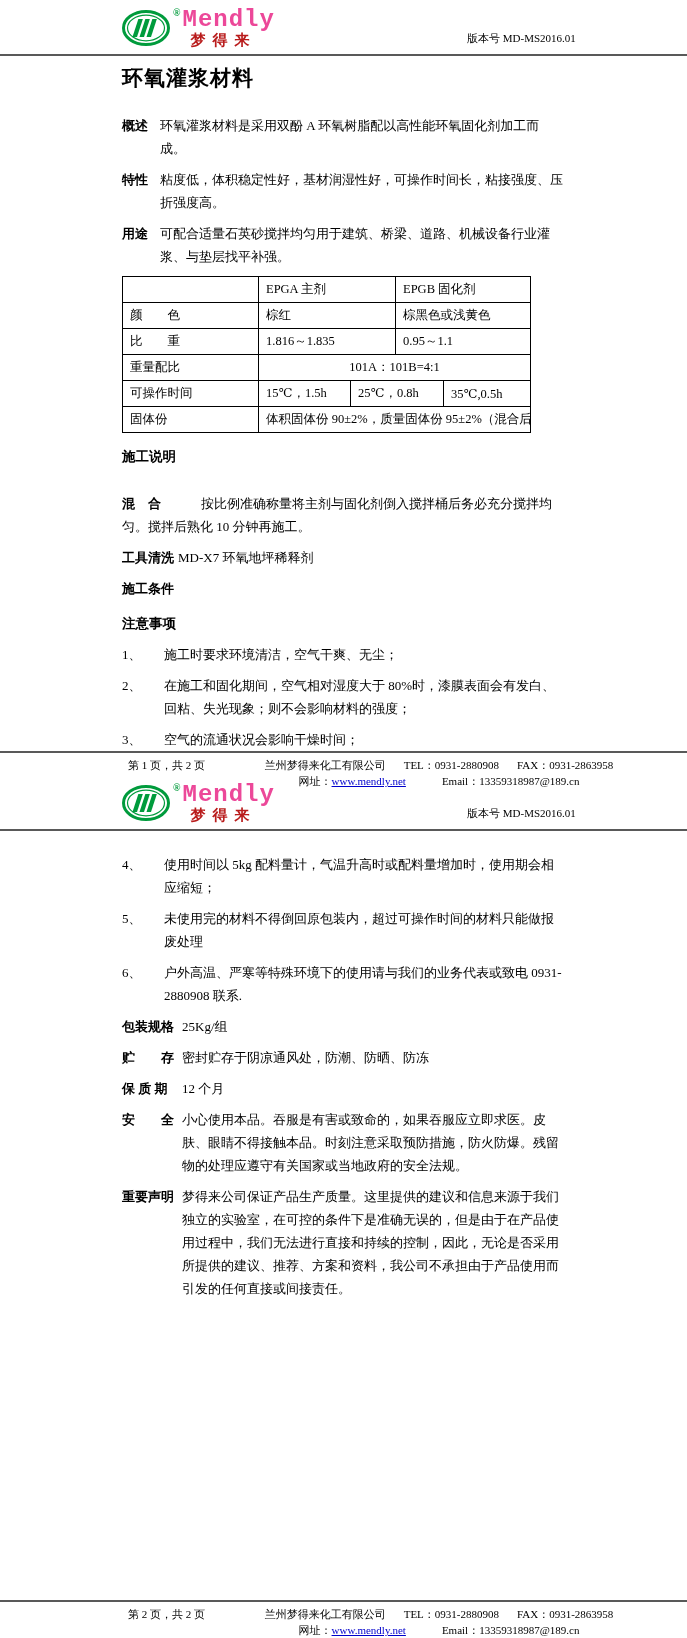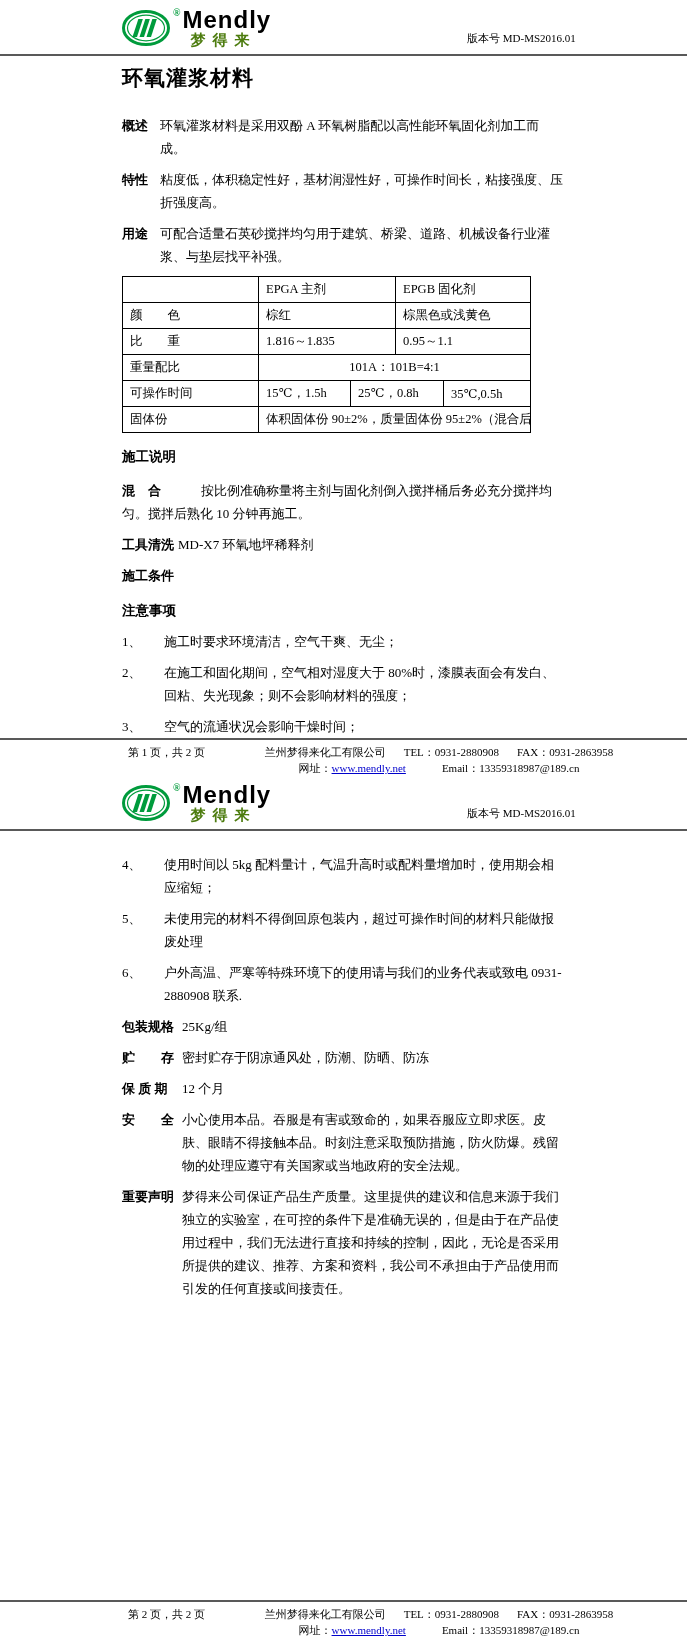--- a/index.html
+++ b/index.html
@@ -14,43 +14,43 @@
   .page { display: flex; flex-direction: column; }
   .page-1 { height: 766px; }
   .page-2 { height: 872px; }
 
   
   .hdr { position: relative; padding: 9px 0 4px 122px; }
   .logo { display: flex; align-items: flex-start; }
   .logo svg { display: block; }
   .reg { color: #009b3c; font-size: 10px; font-weight: bold; margin: -2px 2px 0 1px; }
   .logo-text .en {
-    color: #000000; font-weight: bold; font-size: 24px; line-height: 22px;
-    font-family: Liberation Sans, sans-serif; letter-spacing: 1px;
+    color: #ec4899; font-weight: bold; font-size: 24px; line-height: 22px;
+    font-family: Liberation Mono, monospace; letter-spacing: 1px;
   }
   .logo-text .cn {
-    color: #4d7c0f; font-weight: bold; font-size: 15px; letter-spacing: 7px;
+    color: #b91c1c; font-weight: bold; font-size: 15px; letter-spacing: 7px;
     padding-left: 8px; line-height: 19px;
   }
   .version { position: absolute; left: 467px; top: 31px; font-size: 11px; white-space: nowrap; }
   .rule { border-top: 2px solid #595959; width: 100%; }
 
   
   .doc-title { margin: 8px 0 0 122px; font-size: 21px; font-weight: bold; letter-spacing: 1px; }
 
   
   .content { margin-left: 122px; width: 442px; font-size: 13px; line-height: 23px; }
   .row { display: flex; margin-top: 8px; }
   .row .lbl { font-weight: bold; flex: 0 0 38px; white-space: nowrap; }
   .row.w56 .lbl { flex: 0 0 56px; }
   .row.w60 .lbl { flex: 0 0 60px; }
   .row .txt { flex: 1; }
   .h { font-weight: bold; margin-top: 12px; font-size: 13.5px; }
 
-  .para { margin-top: 11px; }
+  .para { margin-top: 24px; }
   .para .lbl { font-weight: bold; }
   .para .gap { display: inline-block; width: 40px; }
 
   
   .spec-table {
     margin: 8px 0 0 122px; border-collapse: collapse; table-layout: fixed;
     width: 408px; font-size: 12.5px;
   }
   .spec-table td { border: 1px solid #000; height: 26px; padding: 1px 7px; vertical-align: middle; white-space: nowrap; overflow: hidden; }
   .spec-table .ctr { text-align: center; }

